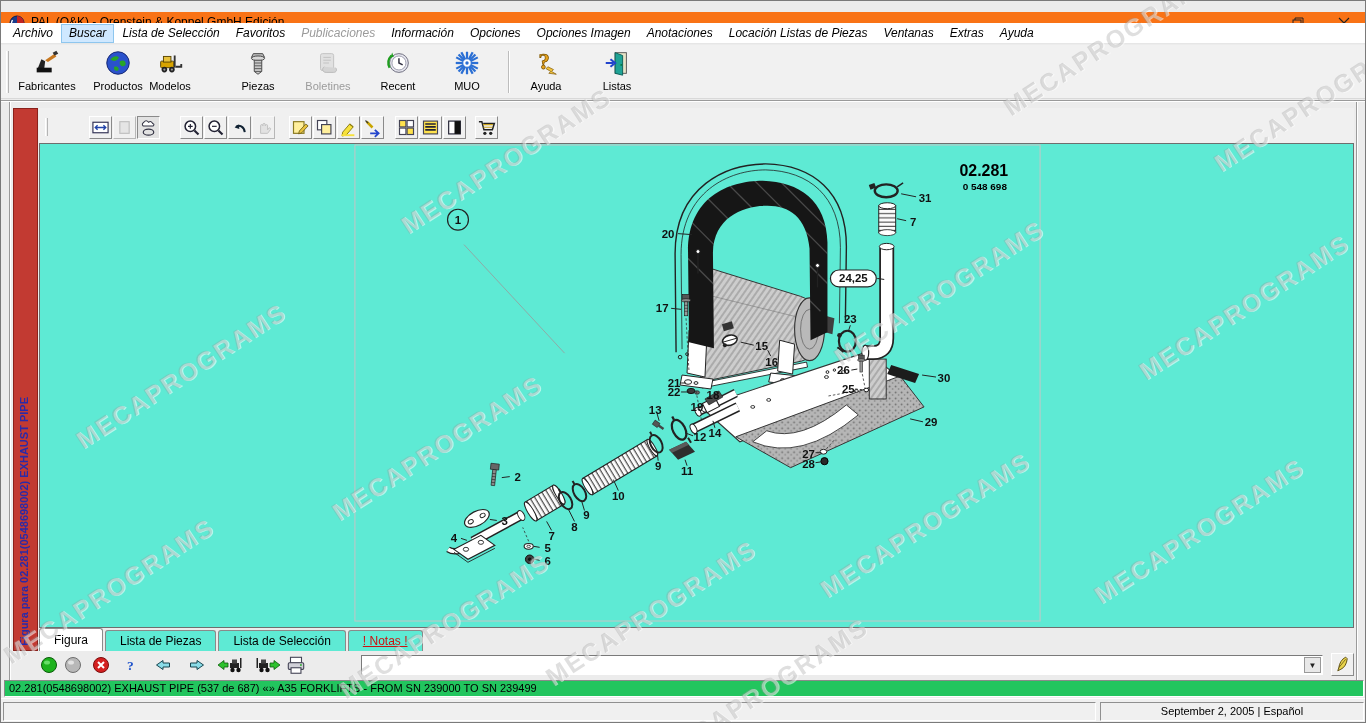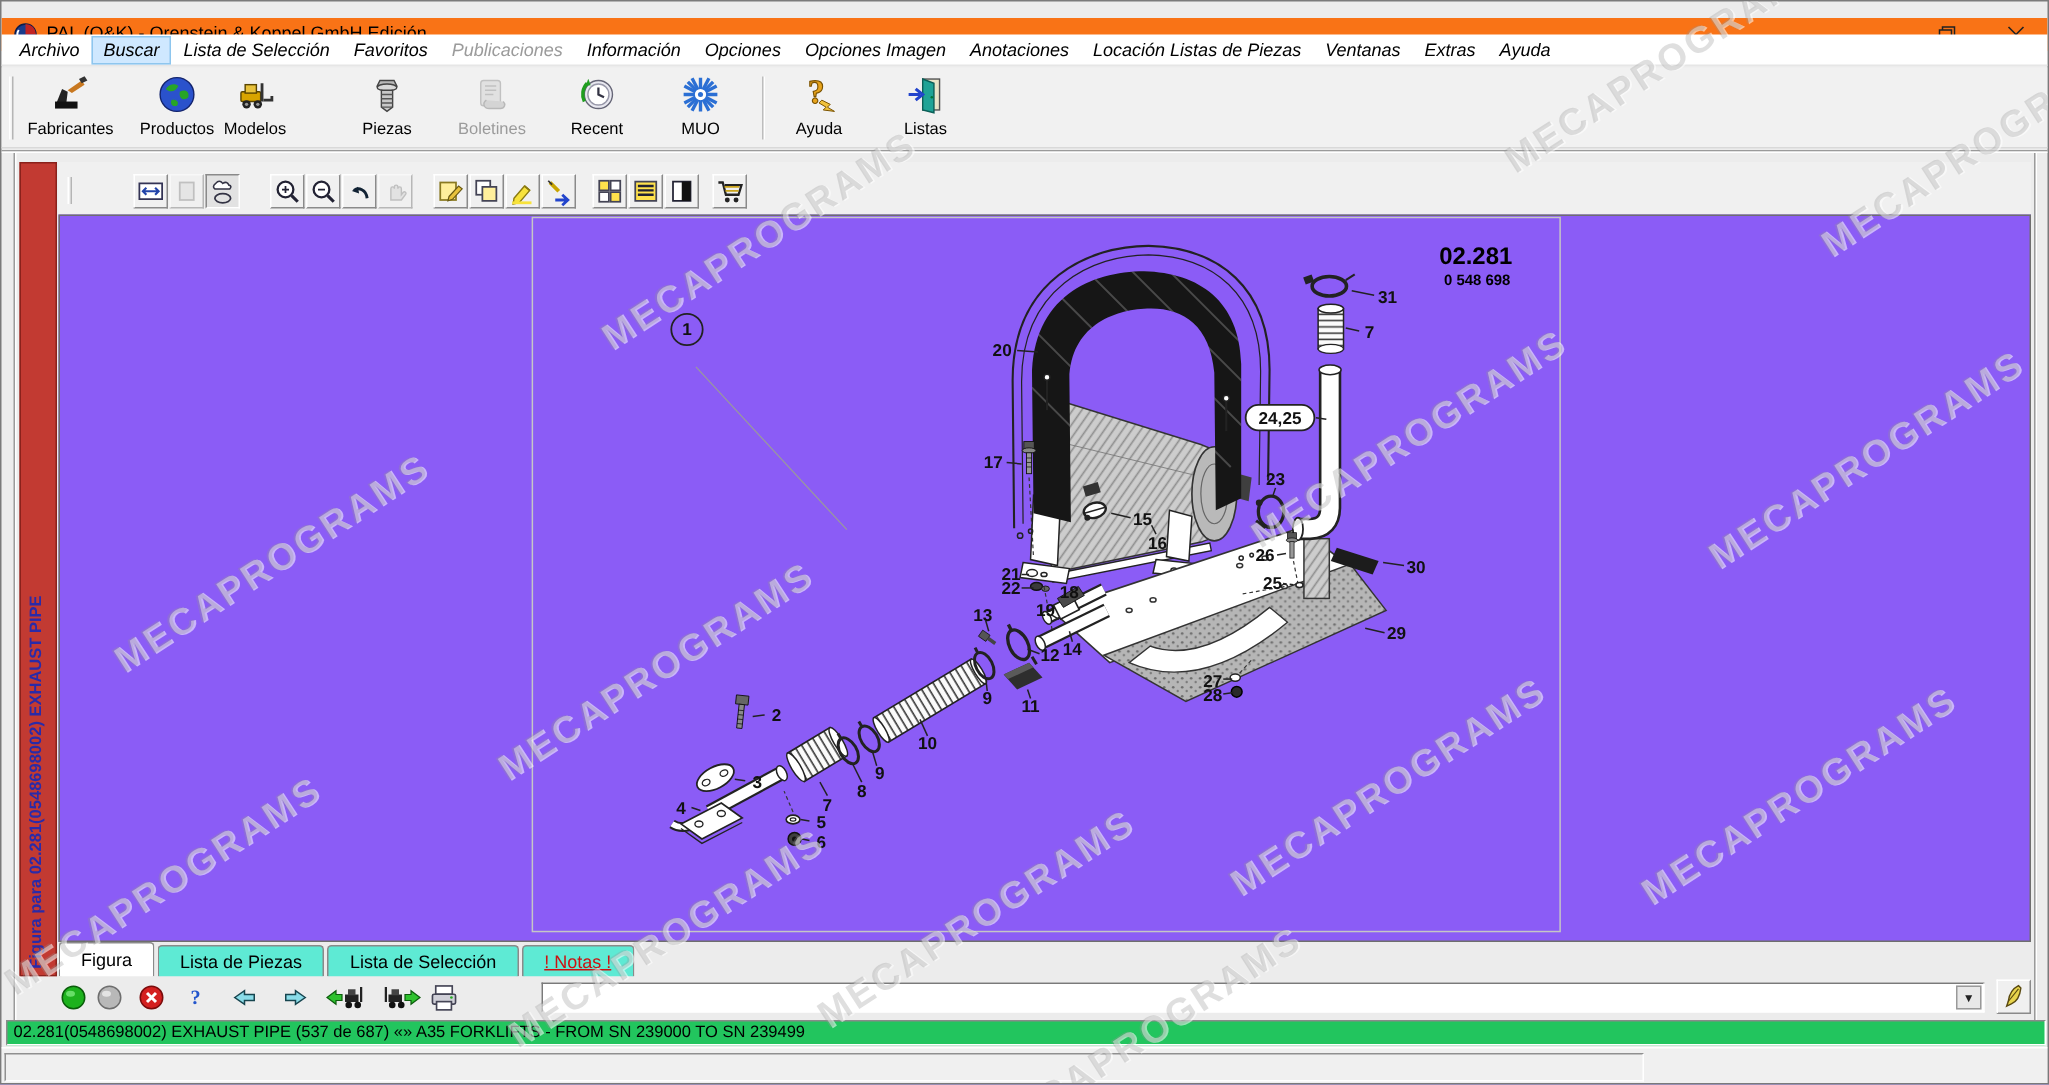--- a/index.html
+++ b/index.html
@@ -33,21 +33,21 @@
       font-size:11px;font-weight:bold;color:#2a2aa8;white-space:nowrap;}
   
   #draw-toolbar{left:38px;top:107px;width:1315px;height:35px;background:#f0f0f0;}
   .dt-handle{position:absolute;left:6px;top:10px;width:3px;height:18px;border-left:1px solid #fff;border-right:1px solid #b5b5b5;}
   .dt-btn{position:absolute;top:8px;width:23px;height:23px;background:#f0f0f0;
       border-top:1px solid #fff;border-left:1px solid #fff;border-right:1px solid #8a8a8a;border-bottom:1px solid #8a8a8a;}
   .dt-btn svg{width:100%;height:100%;display:block;}
   .dt-btn.pressed{background:#e2e2e2;border-top:1px solid #8a8a8a;border-left:1px solid #8a8a8a;border-right:1px solid #fff;border-bottom:1px solid #fff;}
   .dt-btn.dis{opacity:.55;}
   
-  #canvas{left:38px;top:142px;width:1315px;height:485px;background:#8b5cf6;border:1px solid #6e6e6e;}
+  #canvas{left:38px;top:142px;width:1315px;height:485px;background:#5eead4;border:1px solid #6e6e6e;}
   
   #tabrow{left:38px;top:627px;width:1315px;height:23px;background:#ececec;white-space:nowrap;padding-left:0;}
   .tab{display:inline-block;vertical-align:top;font-size:12px;padding:3px 14px 0 14px;height:21px;margin-top:2px;
        background:#5eead4;border:1px solid #8a8a8a;border-bottom:none;border-radius:3px 3px 0 0;margin-right:2px;}
   .tab.active{background:#fff;height:23px;margin-top:0;padding-top:4px;font-weight:normal;}
   
   #navrow{left:12px;top:650px;width:1341px;height:29px;background:#ececec;}
   .nav-btn{position:absolute;top:3px;height:22px;}
   .nav-btn svg{height:100%;display:block;}
   #combo{position:absolute;left:348px;top:4px;width:962px;height:20px;background:#fff;border-top:1px solid #7a7a7a;border-left:1px solid #7a7a7a;border-bottom:1px solid #fff;border-right:1px solid #fff;}
@@ -661,20 +661,21 @@
       </svg>
     </div>
   </div>
 
 <div class="abs" id="recordbar">
   <span>02.281(0548698002) EXHAUST PIPE (537 de 687)  «» A35 FORKLIFTS - FROM SN 239000 TO SN 239499</span>
 </div>
 
 <div class="abs" id="statusbar">
   <span class="sb-panel" style="left:2px;width:1093px;"></span>
+  <span class="sb-panel" style="left:1099px;width:264px;">September 2, 2005 | Español</span>
 </div>
 
 <div id="wm-layer">
     <div class="wm" style="left: 505px; top: 160px;">MECAPROGRAMS</div>
     <div class="wm" style="left: 1108px; top: 42px;">MECAPROGRAMS</div>
     <div class="wm" style="left: 1318px; top: 98px;">MECAPROGRAMS</div>
     <div class="wm" style="left: 180px; top: 375px;">MECAPROGRAMS</div>
     <div class="wm" style="left: 436px; top: 447px;">MECAPROGRAMS</div>
     <div class="wm" style="left: 108px; top: 590px;">MECAPROGRAMS</div>
     <div class="wm" style="left: 443px; top: 625px;">MECAPROGRAMS</div>

